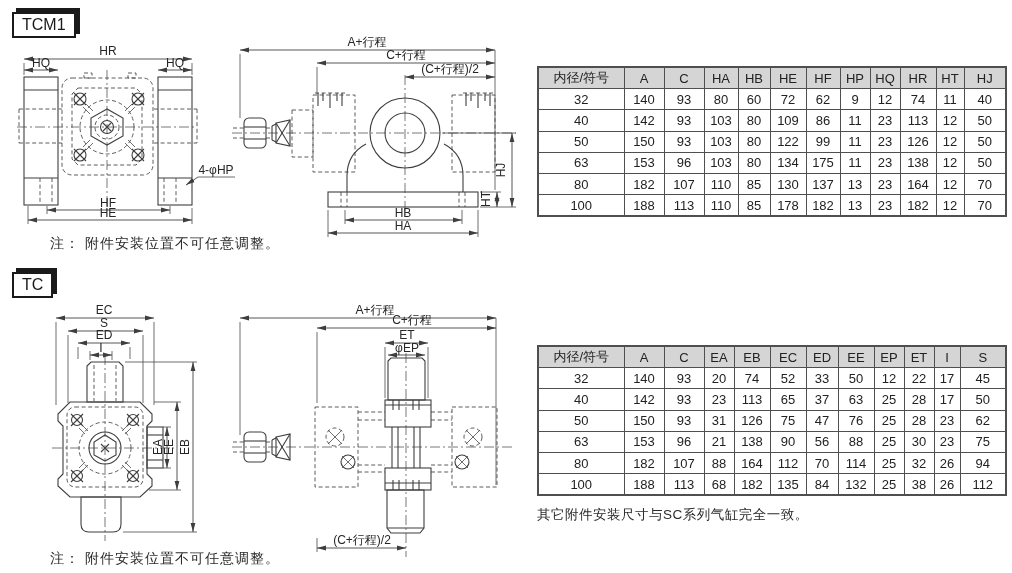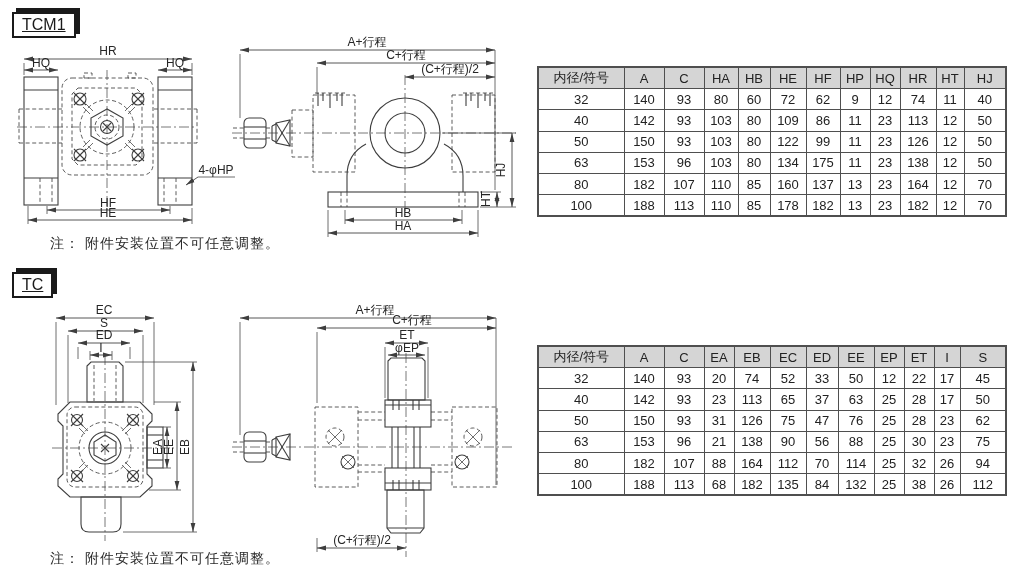--- a/index.html
+++ b/index.html
@@ -1,19 +1,19 @@
 <!DOCTYPE html>
 <html><head>
 <meta charset="utf-8">
 <style>
   html,body{margin:0;padding:0;background:#fff;}
   .page{position:relative;width:1012px;height:573px;background:#fff;overflow:hidden;
         font-family:"Liberation Sans","DejaVu Sans",sans-serif;color:#222;}
   .title-box{position:absolute;display:inline-block;background:#fff;border:2px solid #1a1a1a;
-        box-shadow:4px -4px 0 0 #1a1a1a;padding:0 8px;font-size:16px;line-height:22px;color:#1a1a1a;text-decoration:underline;}
+        box-shadow:4px -4px 0 0 #1a1a1a;padding:0 8px;font-size:16px;line-height:22px;color:#1a1a1a;}
   .note{position:absolute;font-size:14px;color:#2a2a2a;letter-spacing:1px;margin-left:36px;}
   .footnote{position:absolute;font-size:13.5px;color:#2a2a2a;letter-spacing:0.5px;}
   table.dim-table{position:absolute;border-collapse:collapse;table-layout:fixed;width:468px;
         border:2px solid #4f4f4f;background:#fff;}
   table.dim-table th,table.dim-table td{border:1.4px solid #4f4f4f;text-align:center;
         font-size:13px;font-weight:normal;height:20.2px;padding:0;color:#222;overflow:hidden;white-space:nowrap;}
   table.dim-table th{background:#d5d5d5;}
   svg.drawing{position:absolute;overflow:visible;}
   .ln{stroke:#3e3e3e;stroke-width:1.1;fill:none;}
   .thin{stroke:#4a4a4a;stroke-width:0.8;fill:none;}
@@ -310,21 +310,21 @@
           <td>138</td>
           <td>12</td>
           <td>50</td>
         </tr>
         <tr>
           <td>80</td>
           <td>182</td>
           <td>107</td>
           <td>110</td>
           <td>85</td>
-          <td>160</td>
+          <td>130</td>
           <td>137</td>
           <td>13</td>
           <td>23</td>
           <td>164</td>
           <td>12</td>
           <td>70</td>
         </tr>
         <tr>
           <td>100</td>
           <td>188</td>
@@ -640,14 +640,15 @@
           <td>84</td>
           <td>132</td>
           <td>25</td>
           <td>38</td>
           <td>26</td>
           <td>112</td>
         </tr>
       </tbody>
     </table>
 
+  <div class="footnote" style="left:537px;top:506px;">其它附件安装尺寸与SC系列气缸完全一致。</div>
 
 </div>
 
 </body></html>

